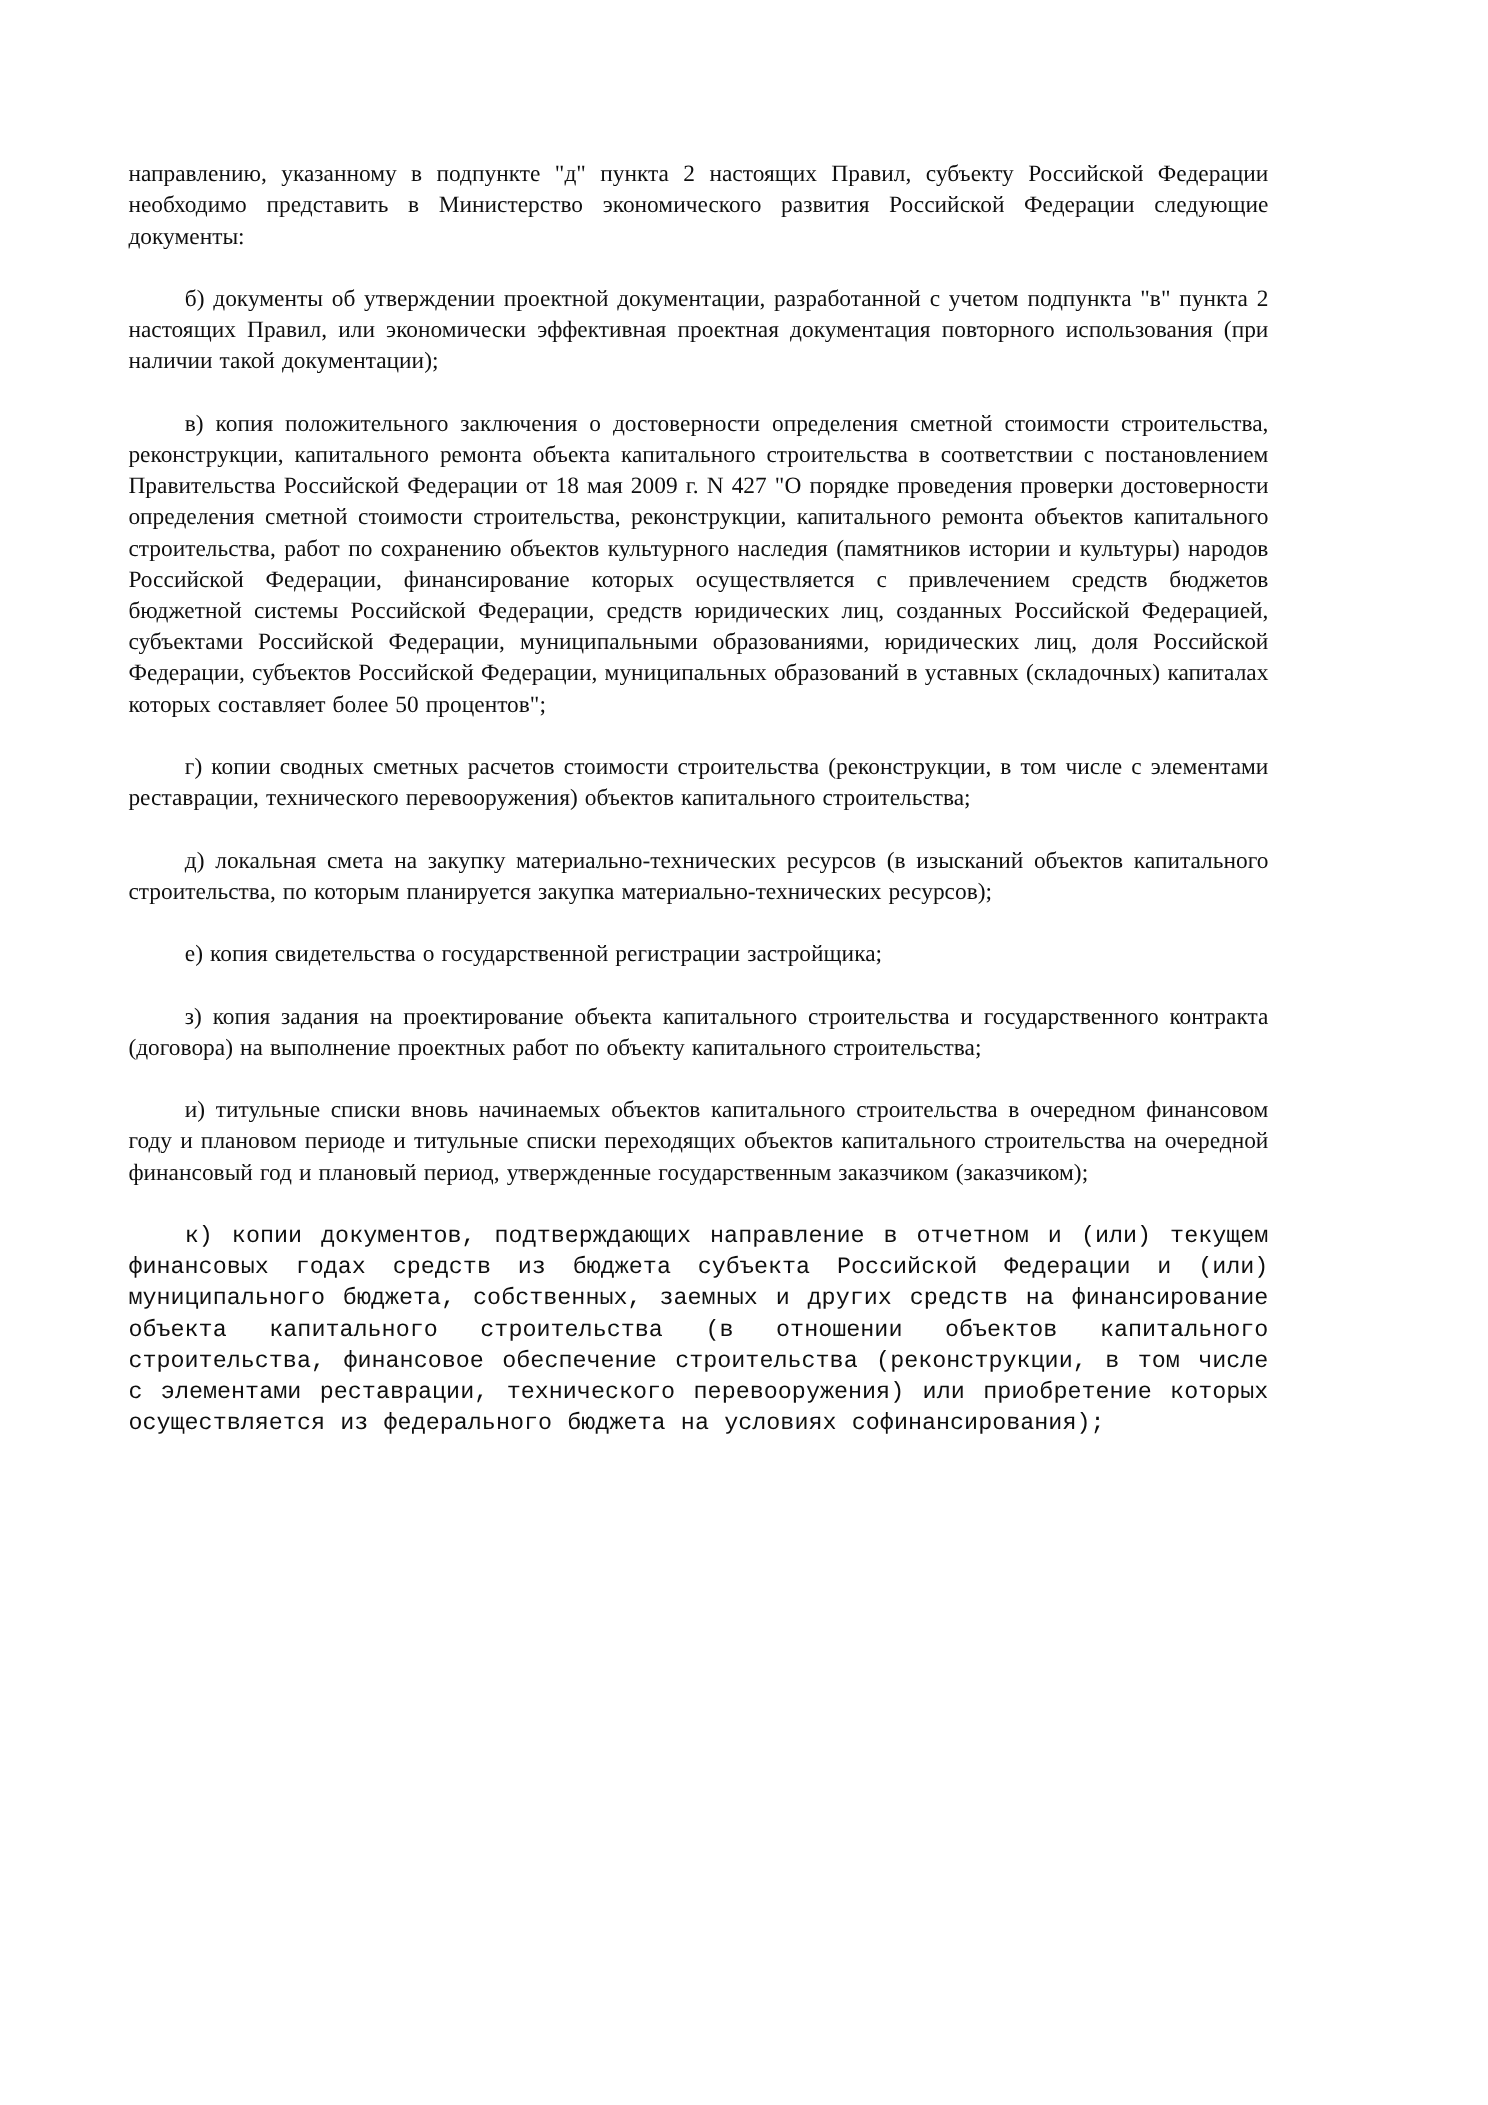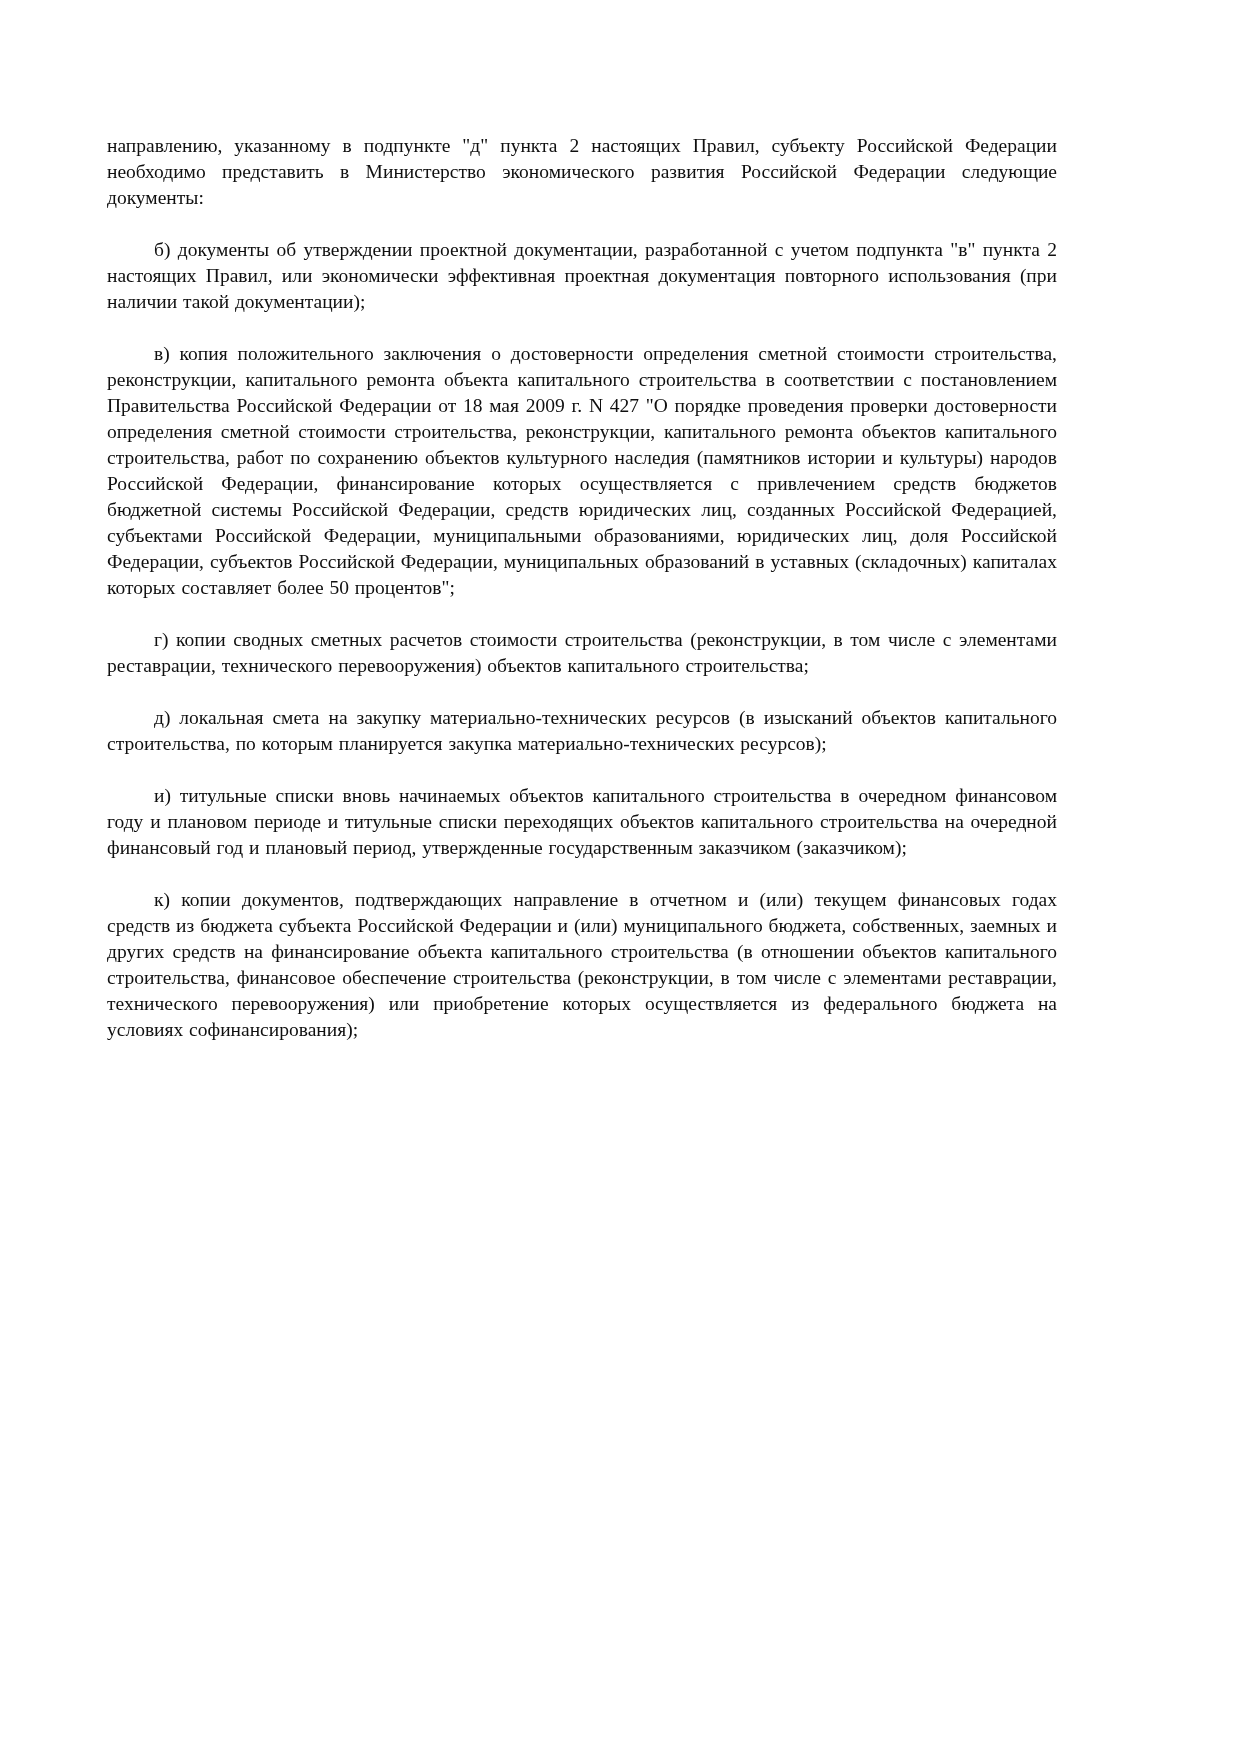--- a/index.html
+++ b/index.html
@@ -28,28 +28,31 @@
     line-height: 26px;
     text-align: justify;
     text-indent: 47px;
     word-spacing: 1px;
   }
   .content p.no-indent {
     text-indent: 0;
   }
   .content p:last-child {
     margin-bottom: 12px;
+    font-family: Liberation Mono, monospace;
   }
 </style>
 </head>
 <body>
 
 <div class="page">
   <div class="content">
     <p class="no-indent">направлению, указанному в подпункте "д" пункта 2 настоящих Правил, субъекту Российской Федерации необходимо представить в Министерство экономического развития Российской Федерации следующие документы:</p>
     <p>б) документы об утверждении проектной документации, разработанной с учетом подпункта "в" пункта 2 настоящих Правил, или экономически эффективная проектная документация повторного использования (при наличии такой документации);</p>
     <p>в) копия положительного заключения о достоверности определения сметной стоимости строительства, реконструкции, капитального ремонта объекта капитального строительства в соответствии с постановлением Правительства Российской Федерации от 18 мая 2009 г. N 427 "О порядке проведения проверки достоверности определения сметной стоимости строительства, реконструкции, капитального ремонта объектов капитального строительства, работ по сохранению объектов культурного наследия (памятников истории и культуры) народов Российской Федерации, финансирование которых осуществляется с привлечением средств бюджетов бюджетной системы Российской Федерации, средств юридических лиц, созданных Российской Федерацией, субъектами Российской Федерации, муниципальными образованиями, юридических лиц, доля Российской Федерации, субъектов Российской Федерации, муниципальных образований в уставных (складочных) капиталах которых составляет более 50 процентов";</p>
     <p>г) копии сводных сметных расчетов стоимости строительства (реконструкции, в том числе с элементами реставрации, технического перевооружения) объектов капитального строительства;</p>
     <p>д) локальная смета на закупку материально-технических ресурсов (в изысканий объектов капитального строительства, по которым планируется закупка материально-технических ресурсов);</p>
+    <p>е) копия свидетельства о государственной регистрации застройщика;</p>
+    <p>з) копия задания на проектирование объекта капитального строительства и государственного контракта (договора) на выполнение проектных работ по объекту капитального строительства;</p>
     <p>и) титульные списки вновь начинаемых объектов капитального строительства в очередном финансовом году и плановом периоде и титульные списки переходящих объектов капитального строительства на очередной финансовый год и плановый период, утвержденные государственным заказчиком (заказчиком);</p>
     <p>к) копии документов, подтверждающих направление в отчетном и (или) текущем финансовых годах средств из бюджета субъекта Российской Федерации и (или) муниципального бюджета, собственных, заемных и других средств на финансирование объекта капитального строительства (в отношении объектов капитального строительства, финансовое обеспечение строительства (реконструкции, в том числе с элементами реставрации, технического перевооружения) или приобретение которых осуществляется из федерального бюджета на условиях софинансирования);</p>
   </div>
 </div>
 
 </body></html>

